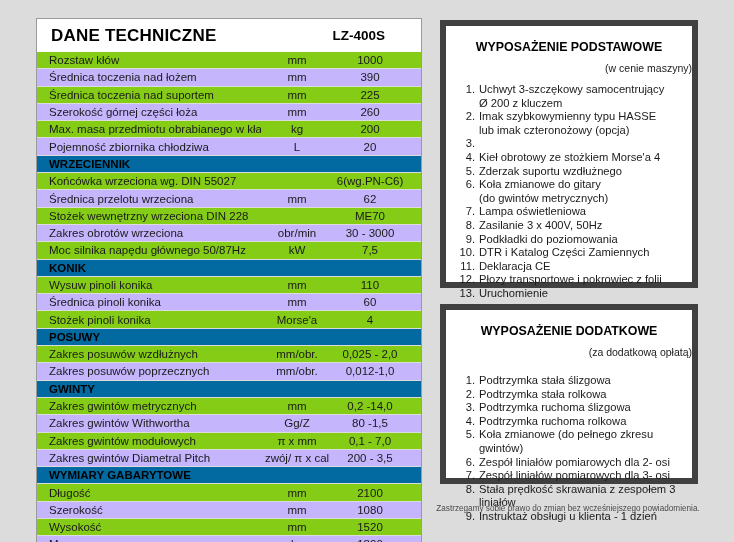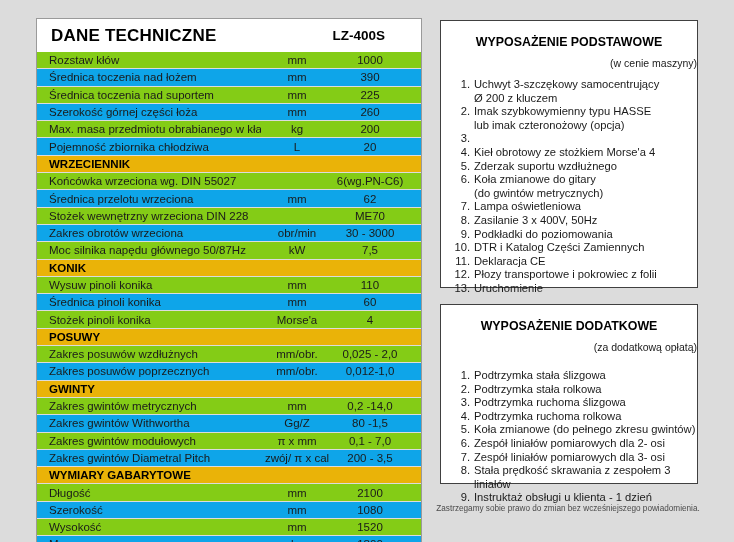--- a/index.html
+++ b/index.html
@@ -52,21 +52,21 @@
 
   .row {
     display: flex;
     align-items: center;
     height: 16.3px;
     font-size: 11.5px;
     color: #1a1a1a;
     background: #84cc16;
     margin-bottom: 1px;
   }
-  .row.alt { background: #0ea5e9; }
+  .row.alt { background: #c4b5fd; }
 
   .row .c-label {
     flex: 0 0 224px;
     padding-left: 12px;
     box-sizing: border-box;
     white-space: nowrap;
     overflow: hidden;
   }
   .row .c-unit {
     flex: 0 0 72px;
@@ -80,33 +80,33 @@
     box-sizing: border-box;
   }
 
   .section-row {
     display: flex;
     align-items: center;
     height: 16.3px;
     font-size: 11.5px;
     font-weight: bold;
     color: #000;
-    background: #eab308;
+    background: #0369a1;
     padding-left: 12px;
     margin-bottom: 1px;
     box-sizing: border-box;
   }
 
   
   .right-panel {
     position: absolute;
     left: 440px;
     width: 258px;
     background: #ffffff;
-    border: 1px solid #404040;
+    border: 6px solid #404040;
     box-sizing: border-box;
   }
   #equip-basic { top: 20px; height: 268px; }
   #equip-extra { top: 304px; height: 180px; }
 
   .panel-title {
     text-align: center;
     font-size: 12.4px;
     font-weight: bold;
     color: #000;

